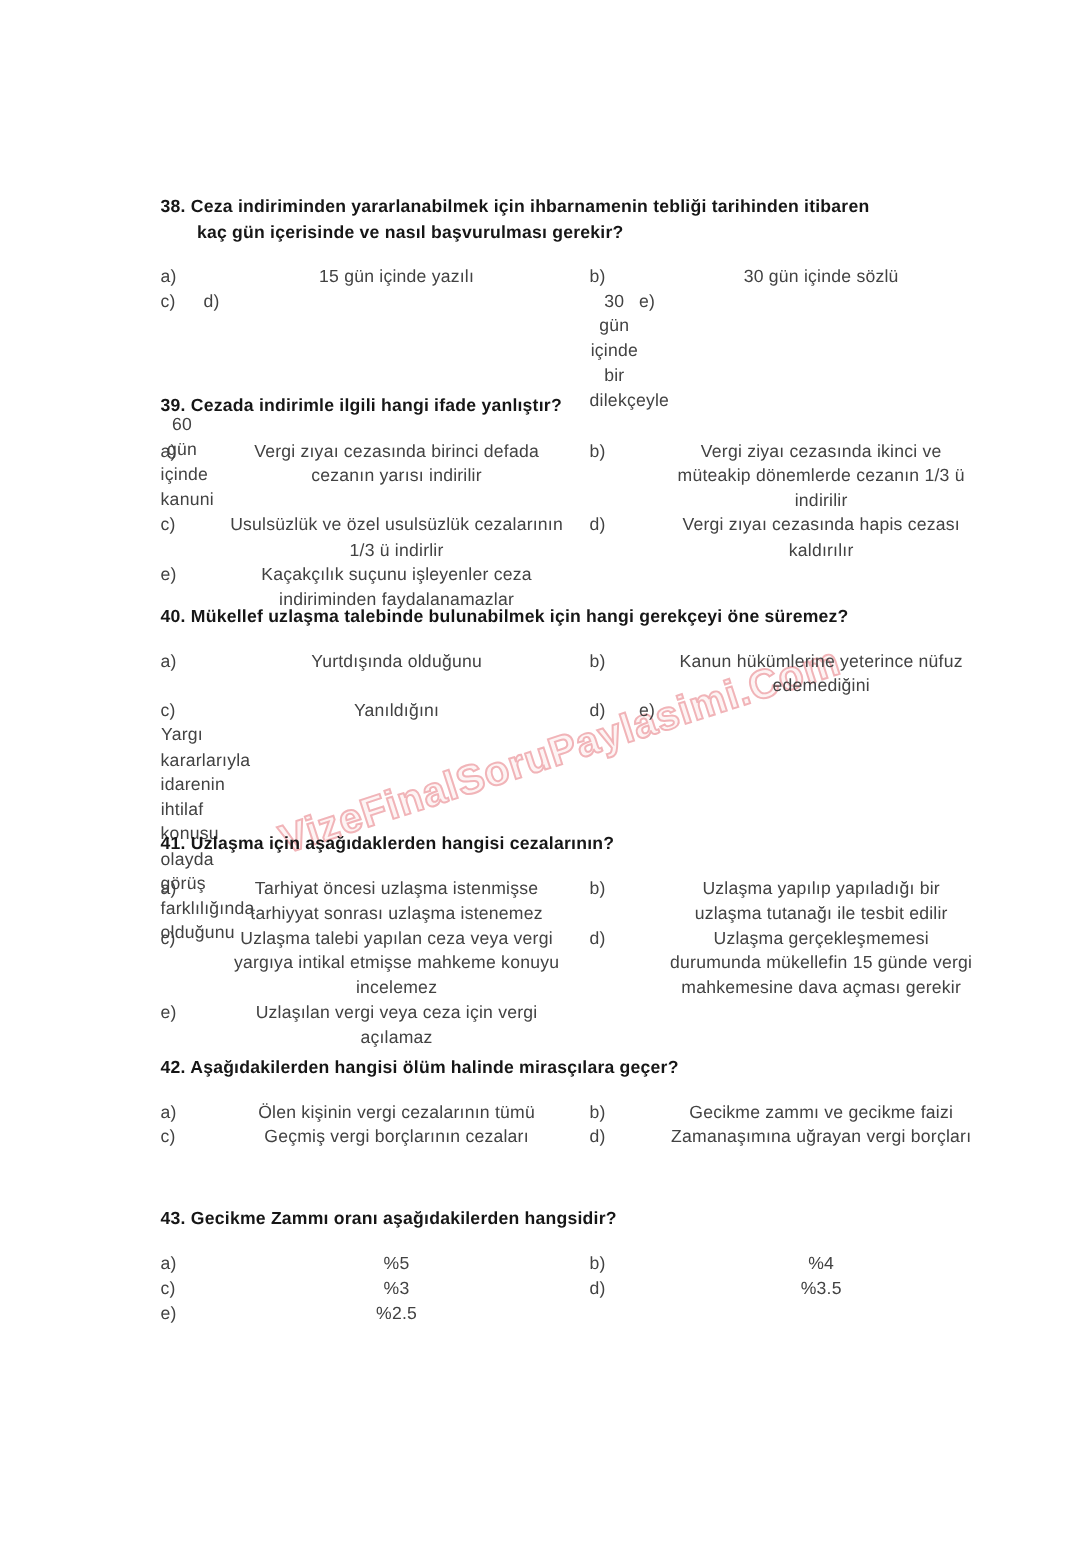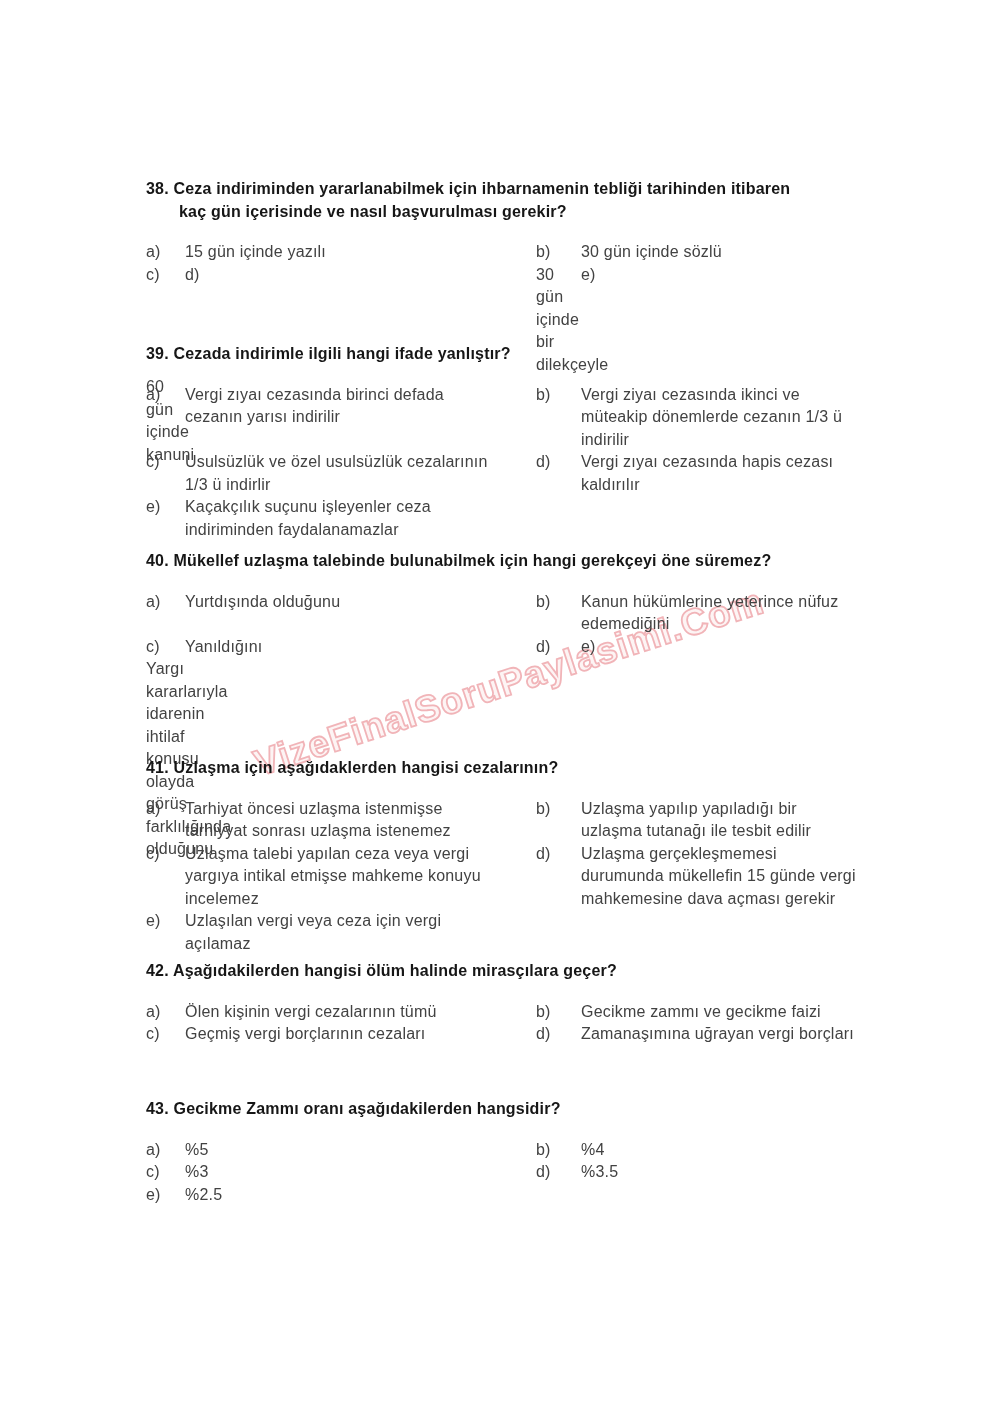--- a/index.html
+++ b/index.html
@@ -28,21 +28,21 @@
   .opts{
     margin-top:18px;
     display:grid;
     grid-template-columns:39px 351px 45px 331px;
     font-size:16px;
     line-height:22.5px;
     color:#424242;
     letter-spacing:0.2px;
   }
   .opt-l{ color:#424242; }
-  .opt-t{ white-space:pre-line; }
+  .opt-t{ white-space:pre-line;text-align:center; }
   .watermark{
     position:absolute;
     left:262px;
     top:742px;
     transform:rotate(-18deg);
     transform-origin:0 100%;
     font-weight:bold;
     font-size:37px;
     line-height:43px;
     letter-spacing:1px;
@@ -68,21 +68,21 @@
       <div class="opt-l">b)</div>
       <div class="opt-t">30 gün içinde sözlü</div>
       <div class="opt-l">c)</div>
       <div class="opt-l">d)</div>
       <div class="opt-t">30 gün içinde bir dilekçeyle</div>
       <div class="opt-l">e)</div>
       <div class="opt-t">60 gün içinde kanuni</div>
     </div>
   </section>
 
-  <section class="q" style="top:343px">
+  <section class="q" style="top:359px">
     <div class="q-title"><span>39.</span> <span>Cezada indirimle ilgili hangi ifade yanlıştır?</span></div>
     <div class="opts">
       <div class="opt-l">a)</div>
       <div class="opt-t">Vergi zıyaı cezasında birinci defada
 cezanın yarısı indirilir</div>
       <div class="opt-l">b)</div>
       <div class="opt-t">Vergi ziyaı cezasında ikinci ve
 müteakip dönemlerde cezanın 1/3 ü
 indirilir</div>
       <div class="opt-l">c)</div>

